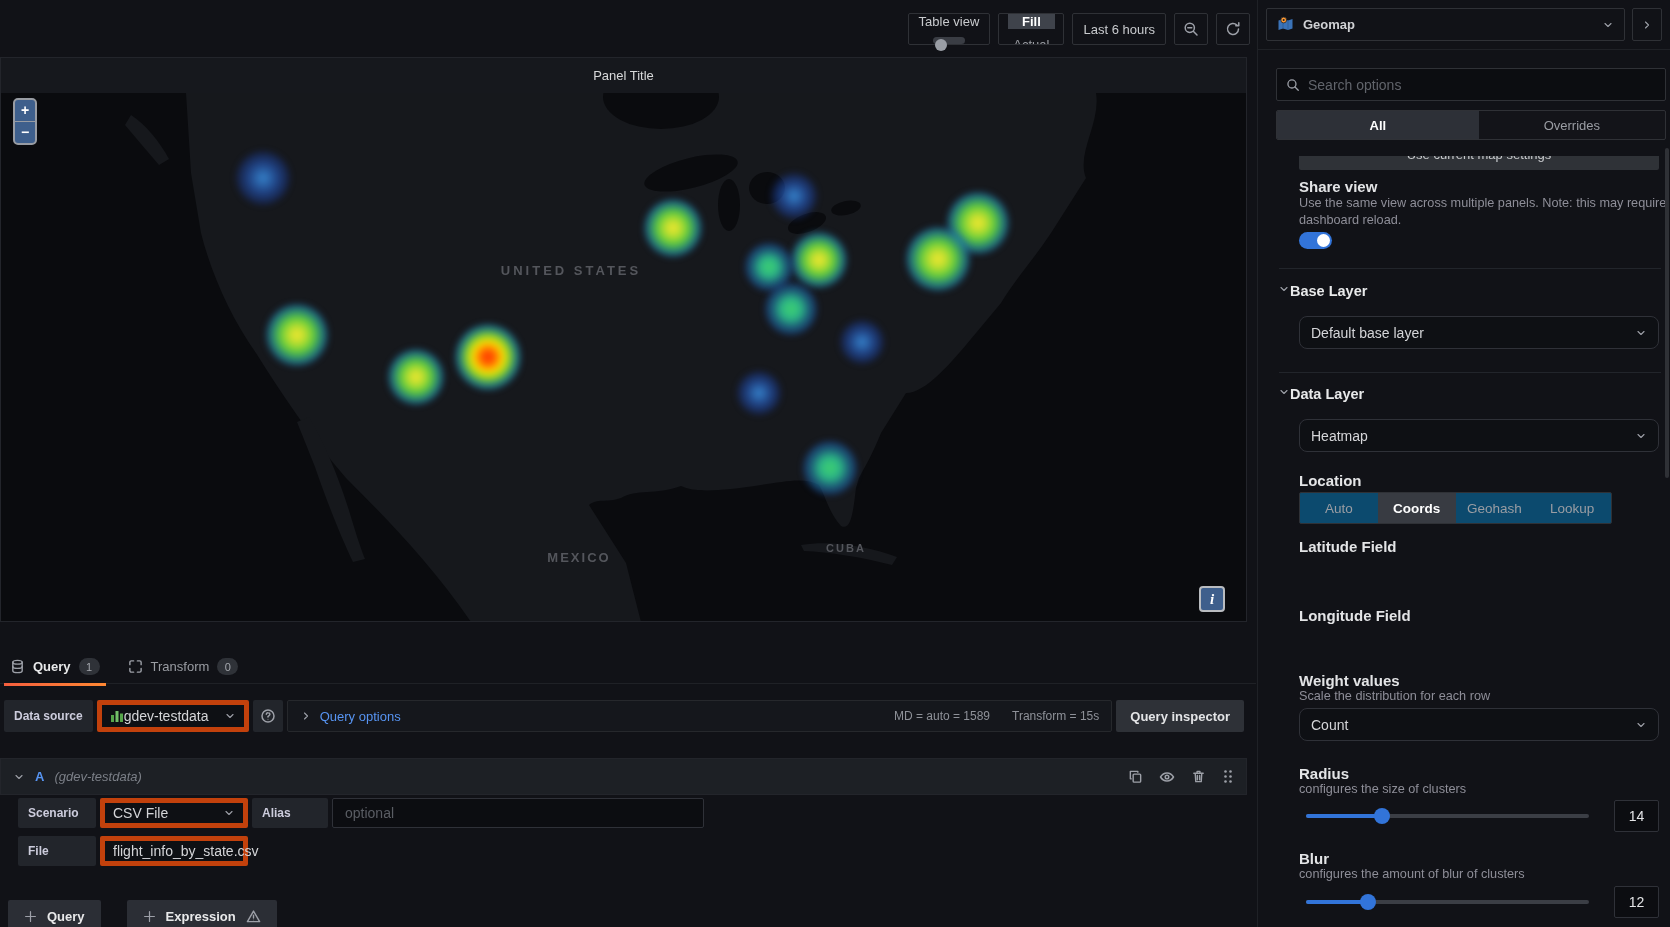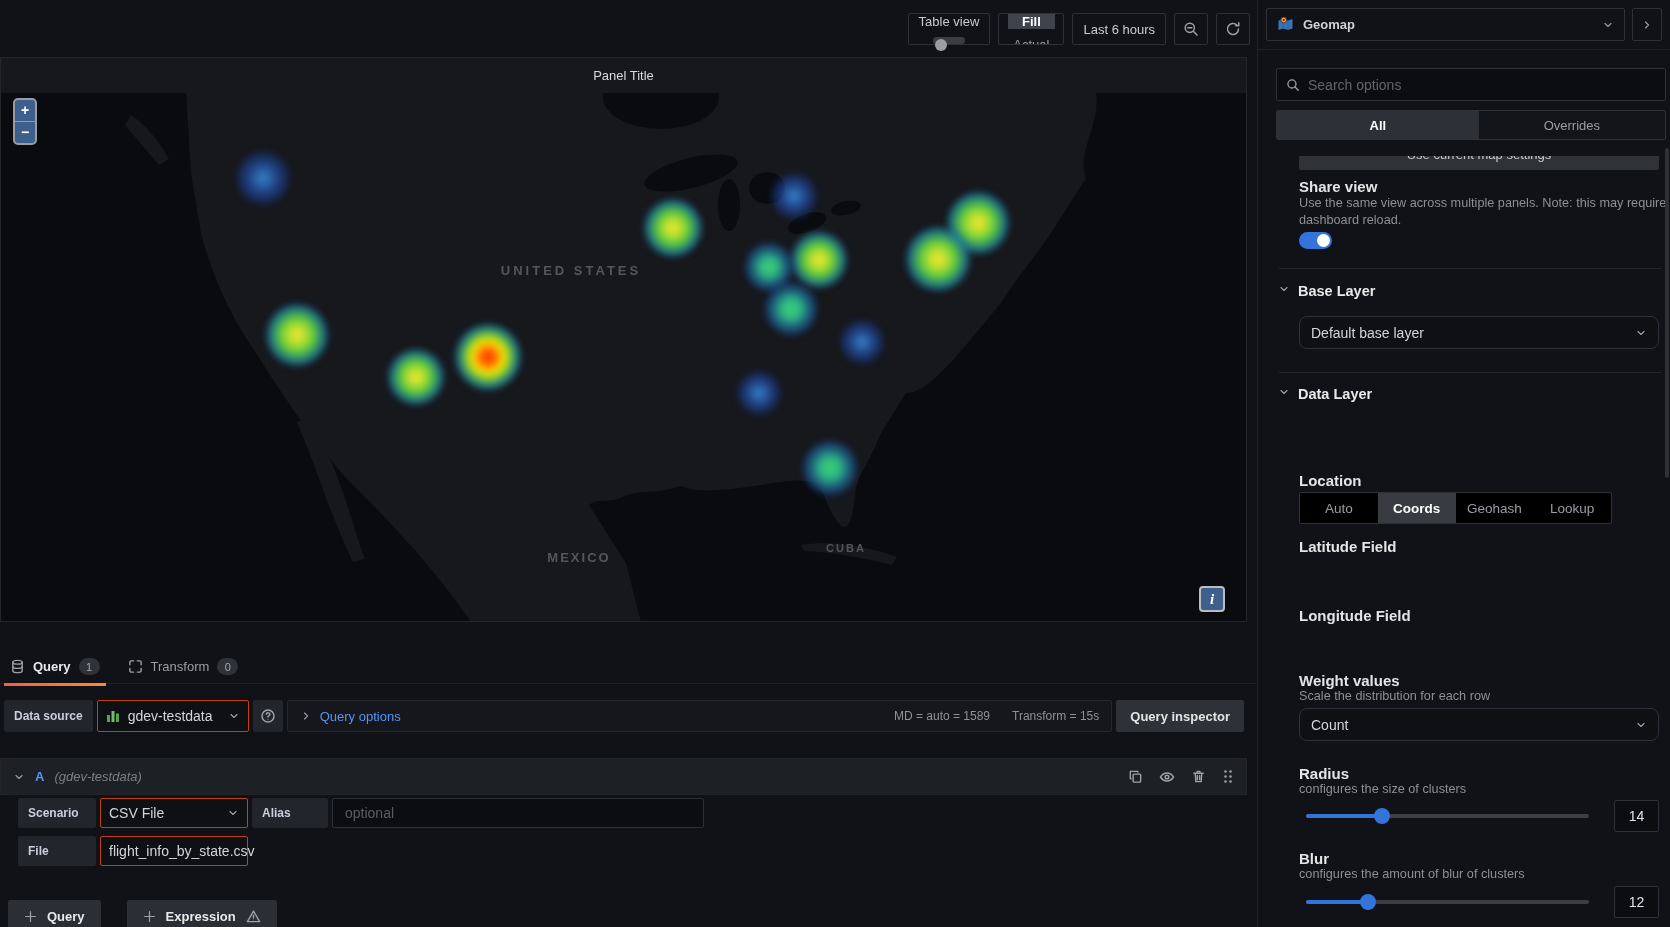--- a/index.html
+++ b/index.html
@@ -35,21 +35,21 @@
   .map-info { position:absolute; left:1198px; top:493px; width:26px; height:26px; background:#3e5f8c; border:2px solid #b9bcc0; border-radius:4px; color:#fff; font-weight:bold; font-family:"Liberation Serif",serif; font-style:italic; font-size:15px; display:flex; align-items:center; justify-content:center; cursor:pointer; }
 
   
   .tabs-row { position:absolute; top:650px; left:0; width:1256px; height:34px; display:flex; align-items:center; gap:28px; padding-left:10px; border-bottom:1px solid #1f2126; }
   .etab { display:flex; align-items:center; gap:8px; height:34px; position:relative; cursor:pointer; color:#9a9da3; }
   .etab.active { color:#e8e9ea; font-weight:bold; }
   .etab.active::after { content:""; position:absolute; left:-6px; right:-6px; bottom:-2px; height:3px; background:linear-gradient(90deg,#f55f3e,#ff8833); }
   .badge { background:#2f3238; color:#a5a8ae; border-radius:9px; min-width:21px; height:17px; font-size:11px; display:flex; align-items:center; justify-content:center; padding:0 6px; font-weight:normal; }
   .ds-row { position:absolute; top:700px; left:4px; width:1240px; height:32px; display:flex; gap:4px; }
   .lblbox { background:#22252b; color:#ccccdc; font-weight:bold; font-size:12px; display:flex; align-items:center; padding:0 10px; border-radius:2px; }
-  .selbox { background:#0e1014; border:1px solid #c2410c; border-radius:2px; display:flex; align-items:center; gap:8px; padding:0 8px; color:#d4d5d8; font-size:14px; cursor:pointer; }
+  .selbox { background:#0e1014; border:5px solid #c2410c; border-radius:2px; display:flex; align-items:center; padding:0 8px; color:#d4d5d8; font-size:14px; cursor:pointer; }
   .selbox .chev { margin-left:auto; }
   .helpbtn { width:30px; background:#22252b; border-radius:2px; display:flex; align-items:center; justify-content:center; cursor:pointer; }
   .qopt { flex:1; background:#15171c; border:1px solid #26282c; border-radius:2px; display:flex; align-items:center; gap:8px; padding:0 12px; }
   .qopt .link { color:#5794f2; font-weight:500; cursor:pointer; }
   .qopt .stats { margin-left:auto; display:flex; gap:22px; color:#8e9198; font-size:12px; }
   .qinsp { background:#2e3137; border-radius:2px; color:#e3e4e6; font-weight:bold; font-size:13px; display:flex; align-items:center; padding:0 14px; cursor:pointer; }
   .qrow-head { position:absolute; top:758px; left:0; width:1247px; height:37px; background:#1d2025; display:flex; align-items:center; gap:10px; padding:0 12px; border:1px solid #23252b; }
   .refid { color:#5794f2; font-weight:bold; }
   .dshint { color:#7b7f87; font-style:italic; }
   .qicons { margin-left:auto; display:flex; gap:16px; align-items:center; }
@@ -71,24 +71,24 @@
   .sb-tabs { position:absolute; top:110px; left:18px; width:390px; height:30px; border:1px solid #2f3136; border-radius:2px; display:flex; background:#131419; overflow:hidden; }
   .sb-tab { display:flex; align-items:center; justify-content:center; color:#9a9da3; cursor:pointer; }
   .sb-tab.active { background:#2d3037; color:#fff; font-weight:bold; }
   .clipped-btn { position:absolute; top:156px; left:41px; width:360px; height:14px; background:#2f3237; border-radius:0 0 2px 2px; overflow:hidden; display:flex; justify-content:center; }
   .clipped-btn span { margin-top:-9px; color:#c8cacd; font-weight:500; white-space:nowrap; }
   .opt-label { position:absolute; left:41px; color:#e3e4e6; font-weight:bold; font-size:15px; }
   .opt-desc { position:absolute; left:41px; width:382px; color:#8e8e98; font-size:12.7px; line-height:17px; }
   .toggle-on { position:absolute; left:41px; width:33px; height:17px; border-radius:9px; background:#3274d9; cursor:pointer; }
   .toggle-on::after { content:""; position:absolute; right:2px; top:2px; width:13px; height:13px; border-radius:50%; background:#fff; }
   .sb-divider { position:absolute; left:21px; width:382px; height:1px; background:#22252b; }
-  .sect-head { position:absolute; left:20px; display:flex; align-items:flex-start; gap:8px; color:#e8e9ea; font-weight:bold; font-size:14.5px; cursor:pointer; }
+  .sect-head { position:absolute; left:20px; display:flex; align-items:flex-start; color:#e8e9ea; font-weight:bold; font-size:14.5px; cursor:pointer; }
   .sb-select { position:absolute; left:41px; width:360px; height:33px; background:#0e1014; border:1px solid #2f3138; border-radius:8px; display:flex; align-items:center; padding:0 11px; color:#d4d5d8; font-size:14px; cursor:pointer; }
   .sb-select .chev { margin-left:auto; }
-  .radiogrp { position:absolute; top:492px; left:41px; width:313px; height:32px; border:1px solid #2f3136; border-radius:2px; display:flex; background:#000000; overflow:hidden; }
+  .radiogrp { position:absolute; top:492px; left:41px; width:313px; height:32px; border:1px solid #2f3136; border-radius:2px; display:flex; background:#0c4a6e; overflow:hidden; }
   .radiogrp .sb-tab { flex:1; font-size:13.5px; }
   .radiogrp .sb-tab.active { background:#383b42; }
   .slider-row { position:absolute; left:48px; width:283px; height:32px; display:flex; align-items:center; }
   .track { position:relative; width:100%; height:4px; background:#3b3e45; border-radius:2px; }
   .fill { position:absolute; left:0; top:0; height:4px; background:#3274d9; border-radius:2px; }
   .handle { position:absolute; top:-6px; width:16px; height:16px; border-radius:50%; background:#3274d9; cursor:pointer; }
   .val-box { position:absolute; left:356px; width:45px; height:32px; background:#0c0d11; border:1px solid #2f3138; border-radius:2px; color:#e3e4e6; font-size:14px; display:flex; align-items:center; justify-content:center; }
   .sb-scrollthumb { position:absolute; right:1px; top:148px; width:4px; height:330px; background:#2f3136; border-radius:2px; }
 </style>
 </head>
@@ -372,20 +372,26 @@
   </div>
 
   <div class="sb-divider" style="top:372px"></div>
 
   <div class="sect-head" style="top:386px">
     <svg class="ico" width="12" height="12" viewBox="0 0 16 16">
         <path d="M4 6l4 4 4-4"></path>
       </svg>
     <span>Data Layer</span>
   </div>
+  <div class="sb-select" style="top:419px">
+    <span>Heatmap</span>
+    <svg class="ico chev" width="12" height="12" viewBox="0 0 16 16">
+        <path d="M4 6l4 4 4-4"></path>
+      </svg>
+  </div>
 
   <div class="opt-label" style="top:472px">Location</div>
   <div class="radiogrp">
     <div class="sb-tab">Auto</div>
     <div class="sb-tab active">Coords</div>
     <div class="sb-tab">Geohash</div>
     <div class="sb-tab">Lookup</div>
   </div>
 
   <div class="opt-label" style="top:538px">Latitude Field</div>

